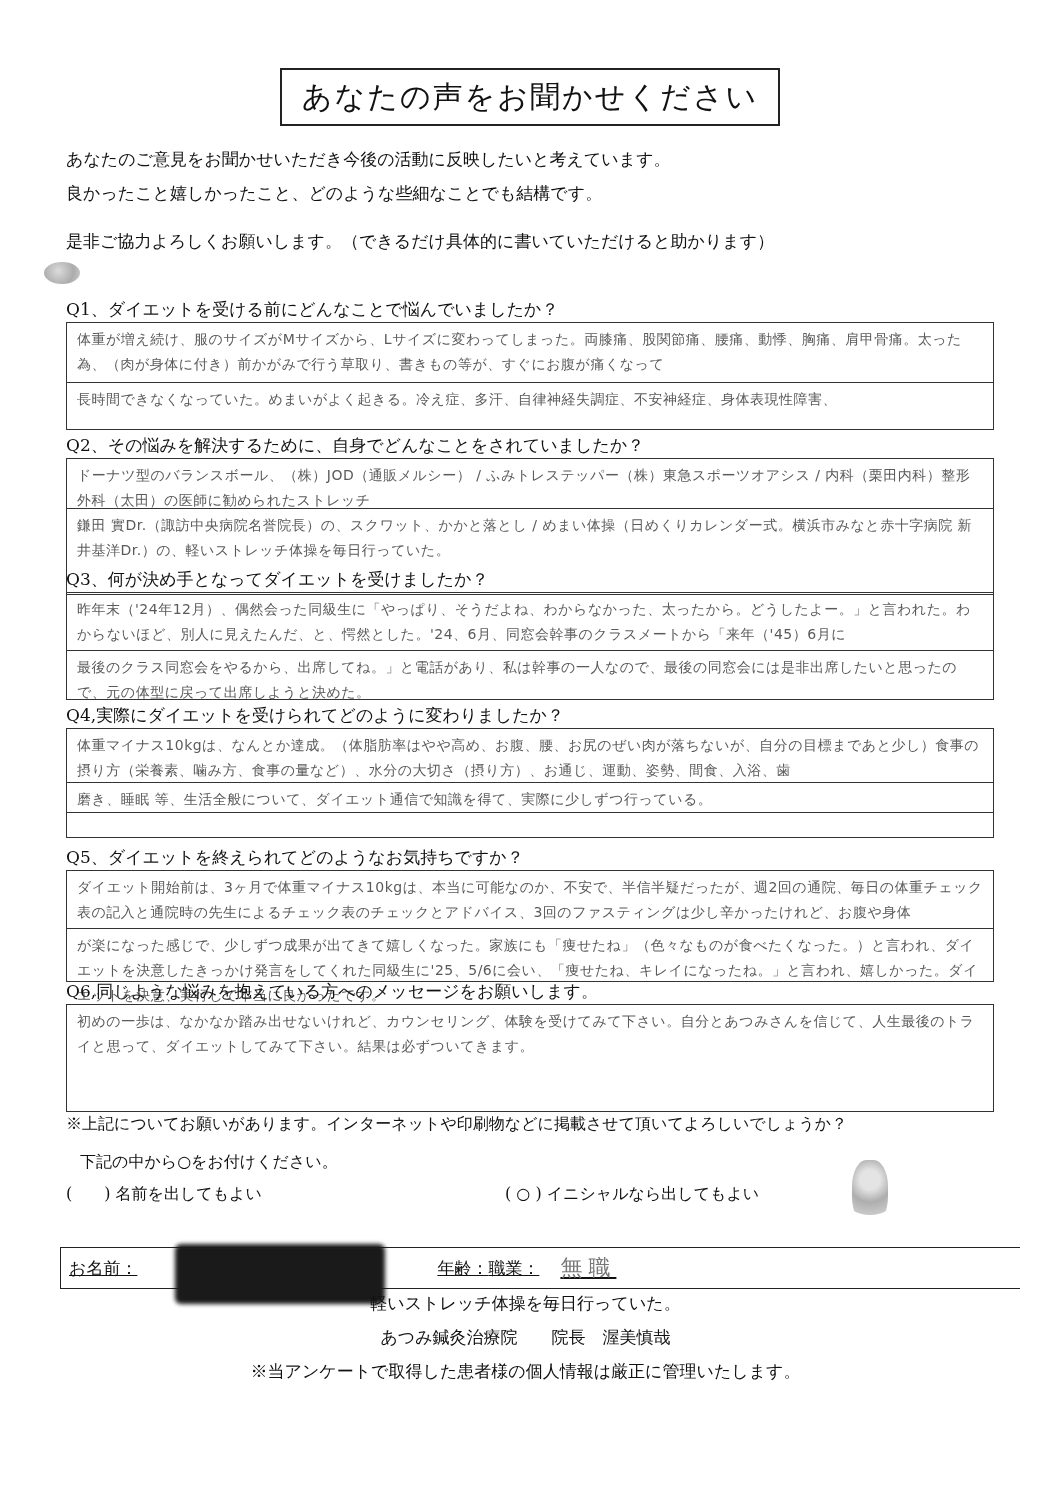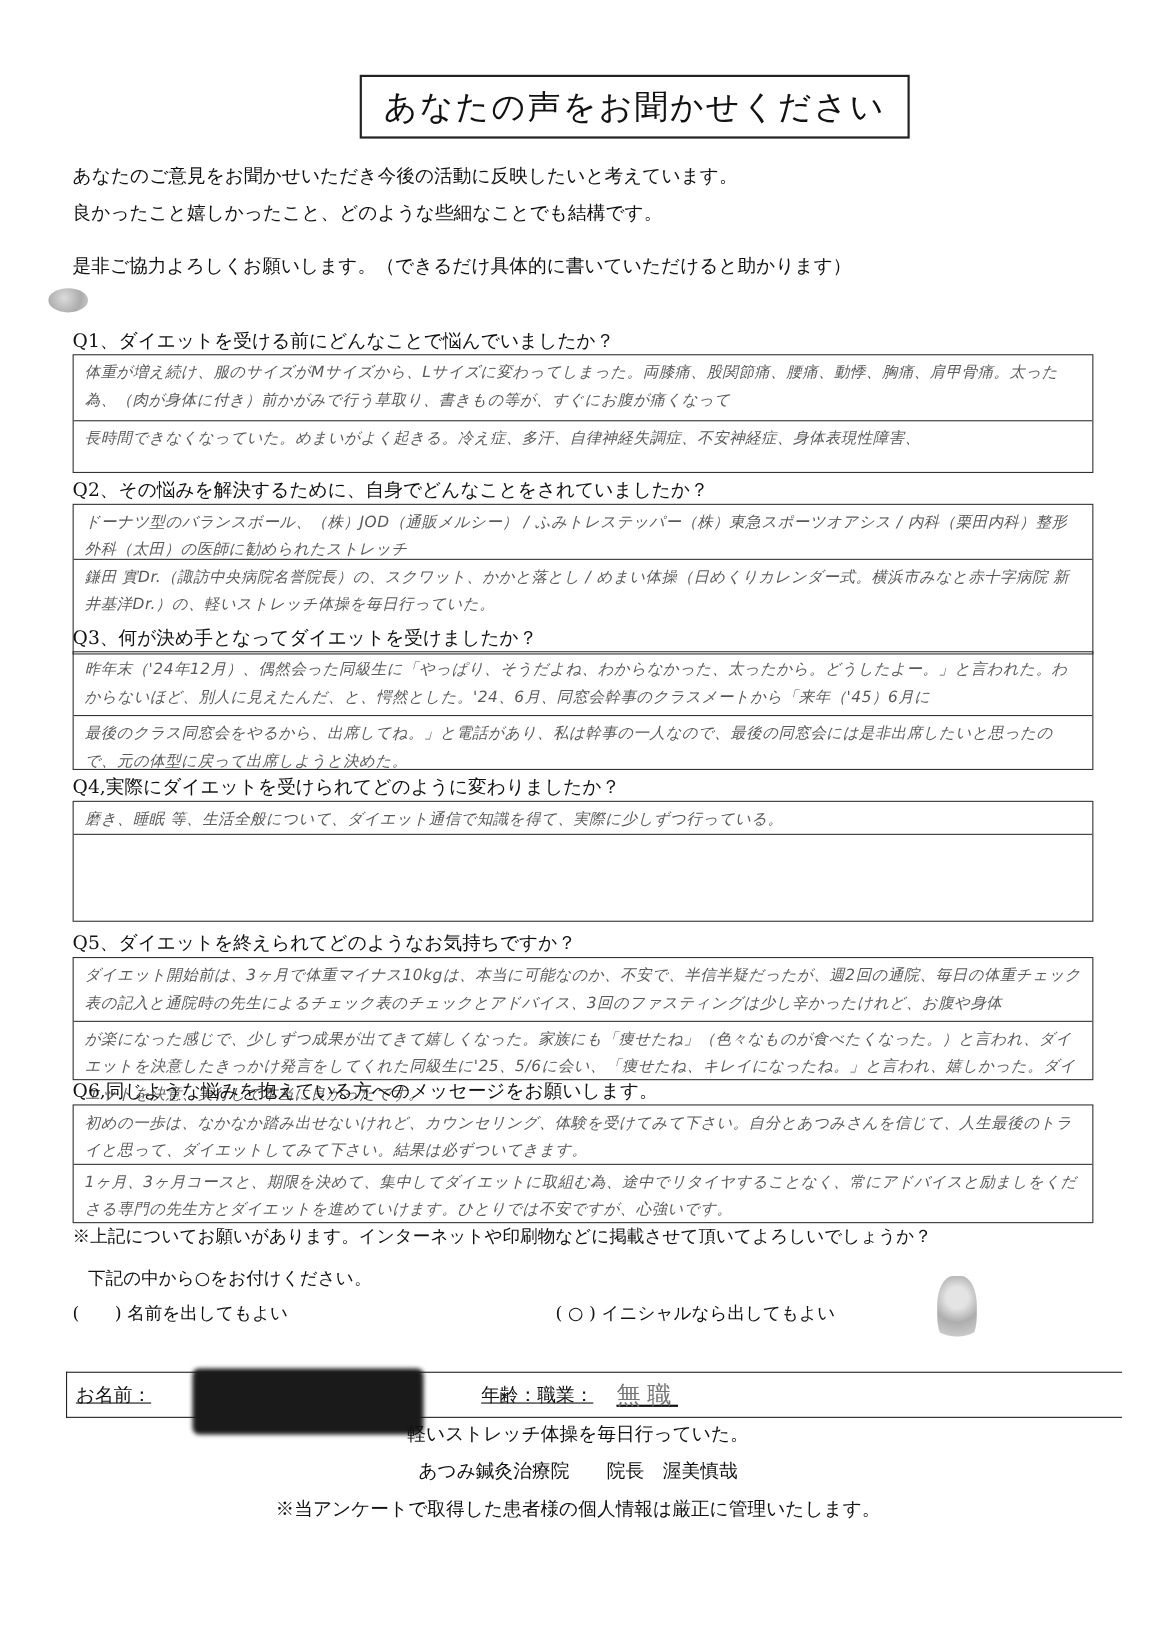--- a/index.html
+++ b/index.html
@@ -3,39 +3,39 @@
   <meta charset="utf-8">
   <style>
     html, body { margin: 0; padding: 0; background: #ffffff; }
     body {
       width: 1051px; height: 1495px; position: relative; overflow: hidden;
       font-family: "DejaVu Serif", "Liberation Serif", serif; color: #111;
     }
     .title-box {
       position: absolute; left: 280px; top: 68px; width: 500px; height: 58px;
       border: 2px solid #222; display: flex; align-items: center; justify-content: center;
-      font-size: 30px; letter-spacing: 2px; box-sizing: border-box; margin-left: 47px;
+      font-size: 30px; letter-spacing: 2px; box-sizing: border-box;
     }
     .intro { position: absolute; left: 66px; font-size: 17px; }
     .mascot-small {
       position: absolute; left: 44px; top: 262px; width: 36px; height: 22px;
       border-radius: 50%; background: radial-gradient(circle at 40% 40%, #ccc, #888 60%, #bbb);
       opacity: .7;
     }
     .q-label { position: absolute; left: 66px; font-size: 17px; }
     .answer-box {
       position: absolute; left: 66px; width: 928px; border: 1.5px solid #333; box-sizing: border-box;
     }
     .answer-row {
       border-bottom: 1.5px solid #333; box-sizing: border-box; padding: 4px 10px;
       font-family: "DejaVu Sans", "Liberation Sans", sans-serif; font-size: 14px; color: #555;
       line-height: 25px; letter-spacing: .5px;
     }
     .answer-row:last-child { border-bottom: none; }
-    .hand { color: #5a5a5a; font-style: italic; }
+    .hand { color: #5a5a5a; }
     .consent { position: absolute; font-size: 16px; }
     .mascot {
       position: absolute; left: 852px; top: 1160px; width: 36px; height: 66px;
       border-radius: 40% 40% 45% 45%;
       background: radial-gradient(circle at 50% 30%, #ddd 20%, #999 45%, #bbb 70%, transparent 72%);
       opacity: .8;
     }
     .info-box {
       position: absolute; left: 60px; top: 1247px; width: 960px; height: 42px;
       border: 1.5px solid #222; box-sizing: border-box; border-right: none;
@@ -72,34 +72,34 @@
 </div>
 
 <div class="q-label" style="top:568px">Q3、何が決め手となってダイエットを受けましたか？</div>
 <div class="answer-box" style="top:592px;height:108px">
   <div class="answer-row hand" style="height:58px">昨年末（'24年12月）、偶然会った同級生に「やっぱり、そうだよね、わからなかった、太ったから。どうしたよー。」と言われた。わからないほど、別人に見えたんだ、と、愕然とした。'24、6月、同窓会幹事のクラスメートから「来年（'45）6月に</div>
   <div class="answer-row hand" style="height:48px">最後のクラス同窓会をやるから、出席してね。」と電話があり、私は幹事の一人なので、最後の同窓会には是非出席したいと思ったので、元の体型に戻って出席しようと決めた。</div>
 </div>
 
 <div class="q-label" style="top:704px">Q4,実際にダイエットを受けられてどのように変わりましたか？</div>
 <div class="answer-box" style="top:728px;height:110px">
+  <div class="answer-row hand" style="height:54px">体重マイナス10kgは、なんとか達成。（体脂肪率はやや高め、お腹、腰、お尻のぜい肉が落ちないが、自分の目標まであと少し）食事の摂り方（栄養素、噛み方、食事の量など）、水分の大切さ（摂り方）、お通じ、運動、姿勢、間食、入浴、歯</div>
   <div class="answer-row hand" style="height:30px">磨き、睡眠 等、生活全般について、ダイエット通信で知識を得て、実際に少しずつ行っている。</div>
   <div class="answer-row hand" style="height:24px"></div>
 </div>
 
 <div class="q-label" style="top:846px">Q5、ダイエットを終えられてどのようなお気持ちですか？</div>
 <div class="answer-box" style="top:870px;height:112px">
   <div class="answer-row hand" style="height:58px">ダイエット開始前は、3ヶ月で体重マイナス10kgは、本当に可能なのか、不安で、半信半疑だったが、週2回の通院、毎日の体重チェック表の記入と通院時の先生によるチェック表のチェックとアドバイス、3回のファスティングは少し辛かったけれど、お腹や身体</div>
   <div class="answer-row hand" style="height:52px">が楽になった感じで、少しずつ成果が出てきて嬉しくなった。家族にも「痩せたね」（色々なものが食べたくなった。）と言われ、ダイエットを決意したきっかけ発言をしてくれた同級生に'25、5/6に会い、「痩せたね、キレイになったね。」と言われ、嬉しかった。ダイエットを決意、実行して本当に良かったです。</div>
 </div>
 
 <div class="q-label" style="top:980px">Q6,同じような悩みを抱えている方へのメッセージをお願いします。</div>
 <div class="answer-box" style="top:1004px;height:108px">
   <div class="answer-row hand" style="height:54px">初めの一歩は、なかなか踏み出せないけれど、カウンセリング、体験を受けてみて下さい。自分とあつみさんを信じて、人生最後のトライと思って、ダイエットしてみて下さい。結果は必ずついてきます。</div>
-  <div class="answer-row hand" style="height:52px">1ヶ月、3ヶ月コースと、期限を決めて、集中してダイエットに取組む為、途中でリタイヤすることなく、常にアドバイスと励ましをくださる専門の先生方とダイエットを進めていけます。ひとりでは不安ですが、心強いです。</div>
 </div>
 
 <div class="consent" style="left:66px;top:1114px">※上記についてお願いがあります。インターネットや印刷物などに掲載させて頂いてよろしいでしょうか？</div>
 <div class="consent" style="left:80px;top:1152px">下記の中から○をお付けください。</div>
 <div class="consent" style="left:66px;top:1184px">
   <span>(　　)</span>
   <span>名前を出してもよい</span>
 </div>
 <div class="consent" style="left:505px;top:1184px">
   <span>( ○ )</span>

